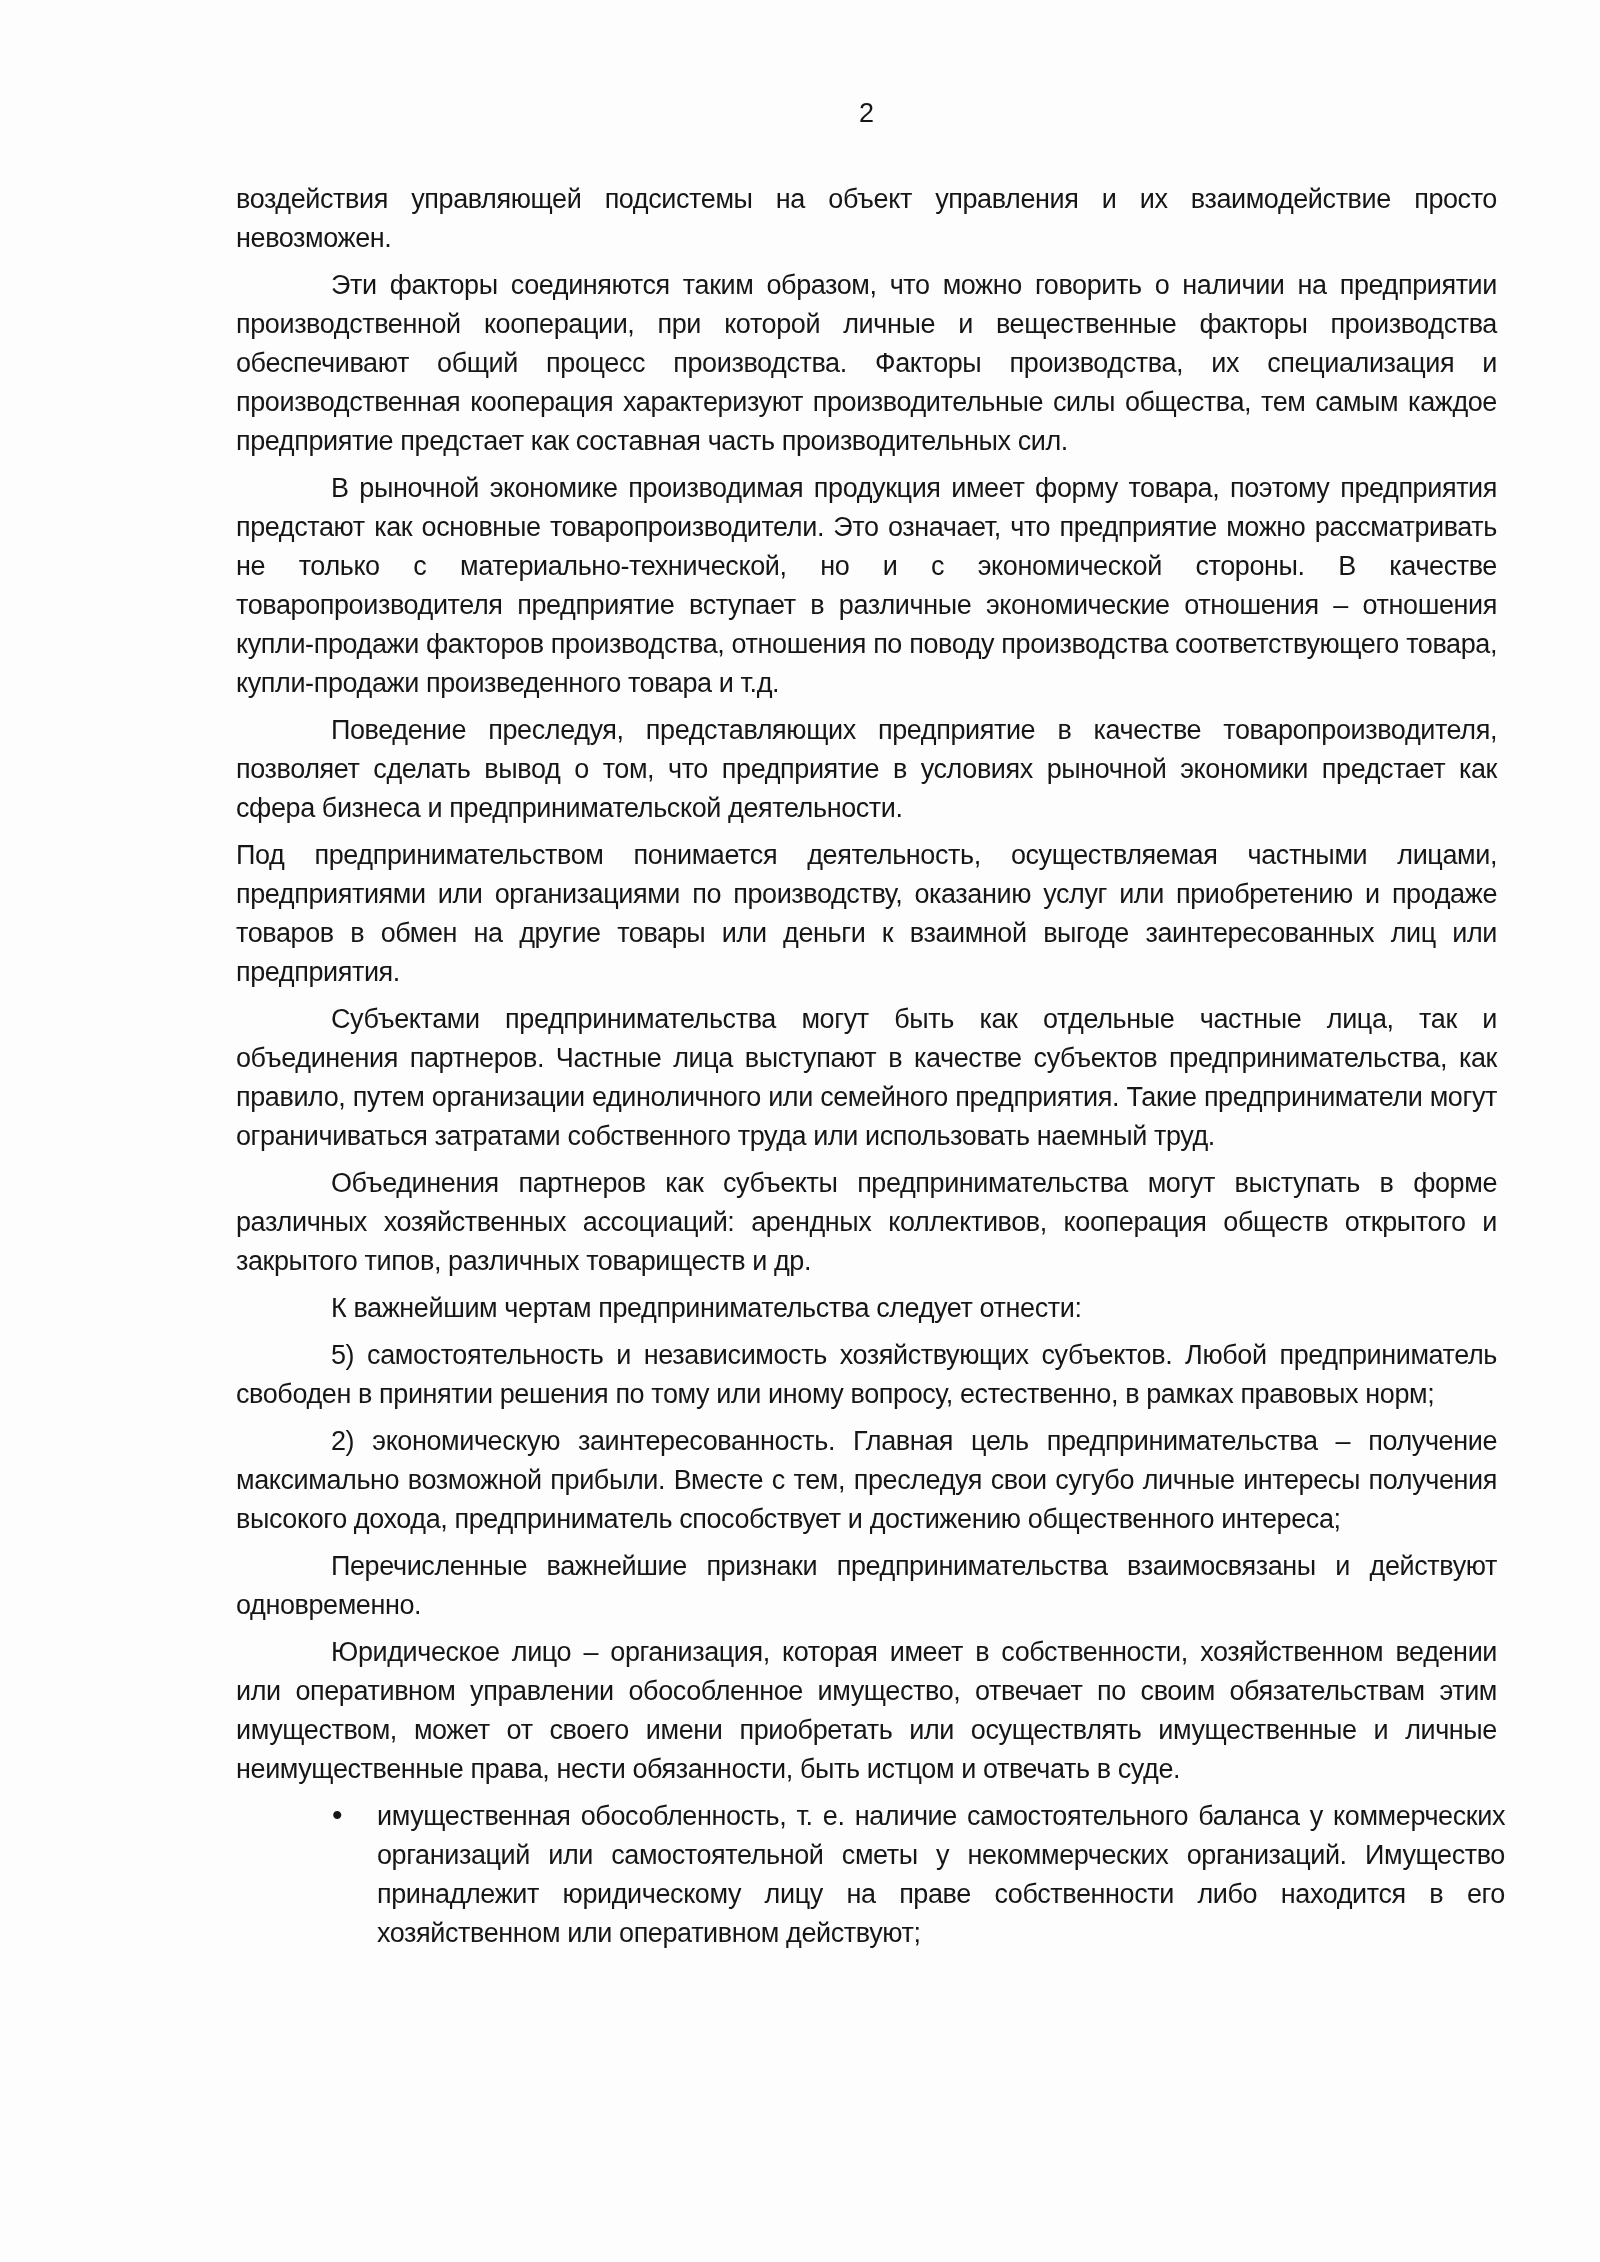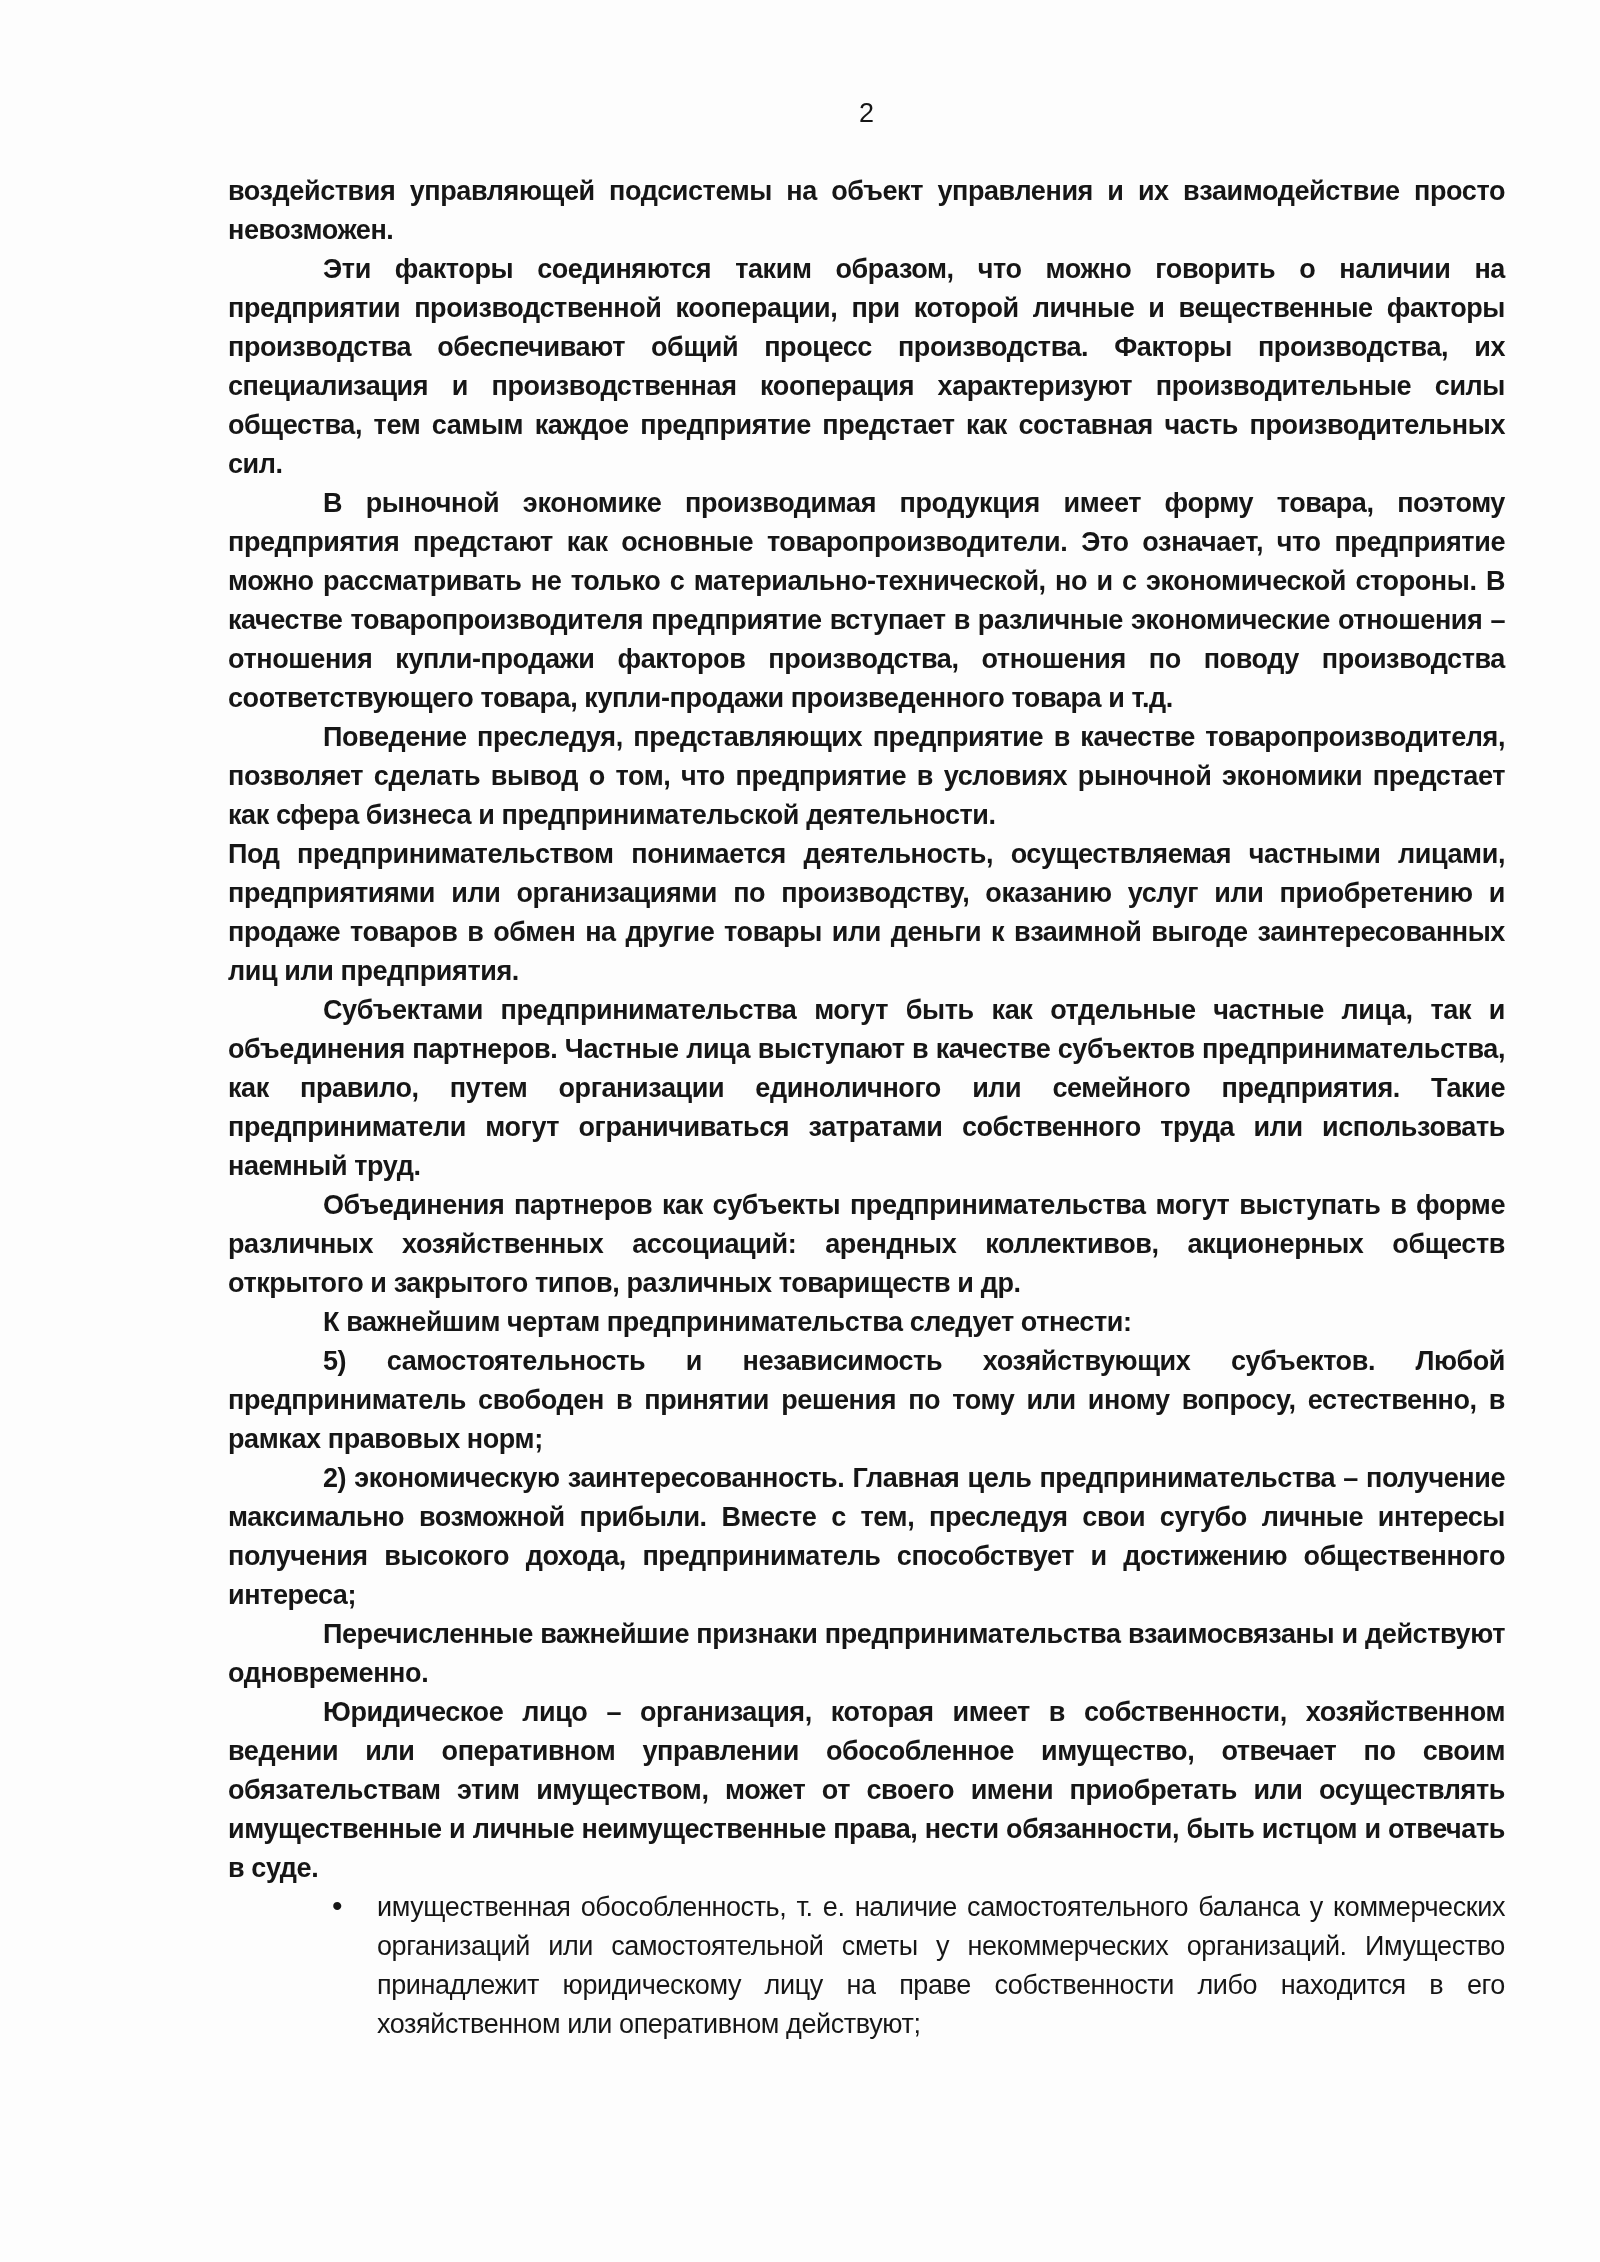--- a/index.html
+++ b/index.html
@@ -29,24 +29,23 @@
     position: absolute;
     top: 172px;
     left: 228px;
     width: 1277px;
     font-size: 27px;
     line-height: 39px;
     letter-spacing: -0.4px;
     text-align: justify;
   }
   .text-block p {
-    margin: 0;
+    margin: 8px;
     padding: 0;
     text-indent: 95px;
-    font-weight: bold;
   }
   .text-block p.no-indent {
     text-indent: 0;
   }
   ul.bullets {
     margin: 0;
     padding: 0;
     list-style: none;
   }
   ul.bullets li {
@@ -75,21 +74,21 @@
     <p>Эти факторы соединяются таким образом, что можно говорить о наличии на предприятии производственной кооперации, при которой личные и вещественные факторы производства обеспечивают общий процесс производства. Факторы производства, их специализация и производственная кооперация характеризуют производительные силы общества, тем самым каждое предприятие предстает как составная часть производительных сил.</p>
 
     <p>В рыночной экономике производимая продукция имеет форму товара, поэтому предприятия предстают как основные товаропроизводители. Это означает, что предприятие можно рассматривать не только с материально-технической, но и с экономической стороны. В качестве товаропроизводителя предприятие вступает в различные экономические отношения – отношения купли-продажи факторов производства, отношения по поводу производства соответствующего товара, купли-продажи произведенного товара и т.д.</p>
 
     <p>Поведение преследуя, представляющих предприятие в качестве товаропроизводителя, позволяет сделать вывод о том, что предприятие в условиях рыночной экономики предстает как сфера бизнеса и предпринимательской деятельности.</p>
 
     <p class="no-indent">Под предпринимательством понимается деятельность, осуществляемая частными лицами, предприятиями или организациями по производству, оказанию услуг или приобретению и продаже товаров в обмен на другие товары или деньги к взаимной выгоде заинтересованных лиц или предприятия.</p>
 
     <p>Субъектами предпринимательства могут быть как отдельные частные лица, так и объединения партнеров. Частные лица выступают в качестве субъектов предпринимательства, как правило, путем организации единоличного или семейного предприятия. Такие предприниматели могут ограничиваться затратами собственного труда или использовать наемный труд.</p>
 
-    <p>Объединения партнеров как субъекты предпринимательства могут выступать в форме различных хозяйственных ассоциаций: арендных коллективов, акционерных обществ открытого и закрытого типов, различных товариществ и др.</p>
+    <p>Объединения партнеров как субъекты предпринимательства могут выступать в форме различных хозяйственных ассоциаций: арендных коллективов, кооперация обществ открытого и закрытого типов, различных товариществ и др.</p>
 
     <p>К важнейшим чертам предпринимательства следует отнести:</p>
 
     <p>5) самостоятельность и независимость хозяйствующих субъектов. Любой предприниматель свободен в принятии решения по тому или иному вопросу, естественно, в рамках правовых норм;</p>
 
     <p>2) экономическую заинтересованность. Главная цель предпринимательства – получение максимально возможной прибыли. Вместе с тем, преследуя свои сугубо личные интересы получения высокого дохода, предприниматель способствует и достижению общественного интереса;</p>
 
 
     <p>Перечисленные важнейшие признаки предпринимательства взаимосвязаны и действуют одновременно.</p>
 

